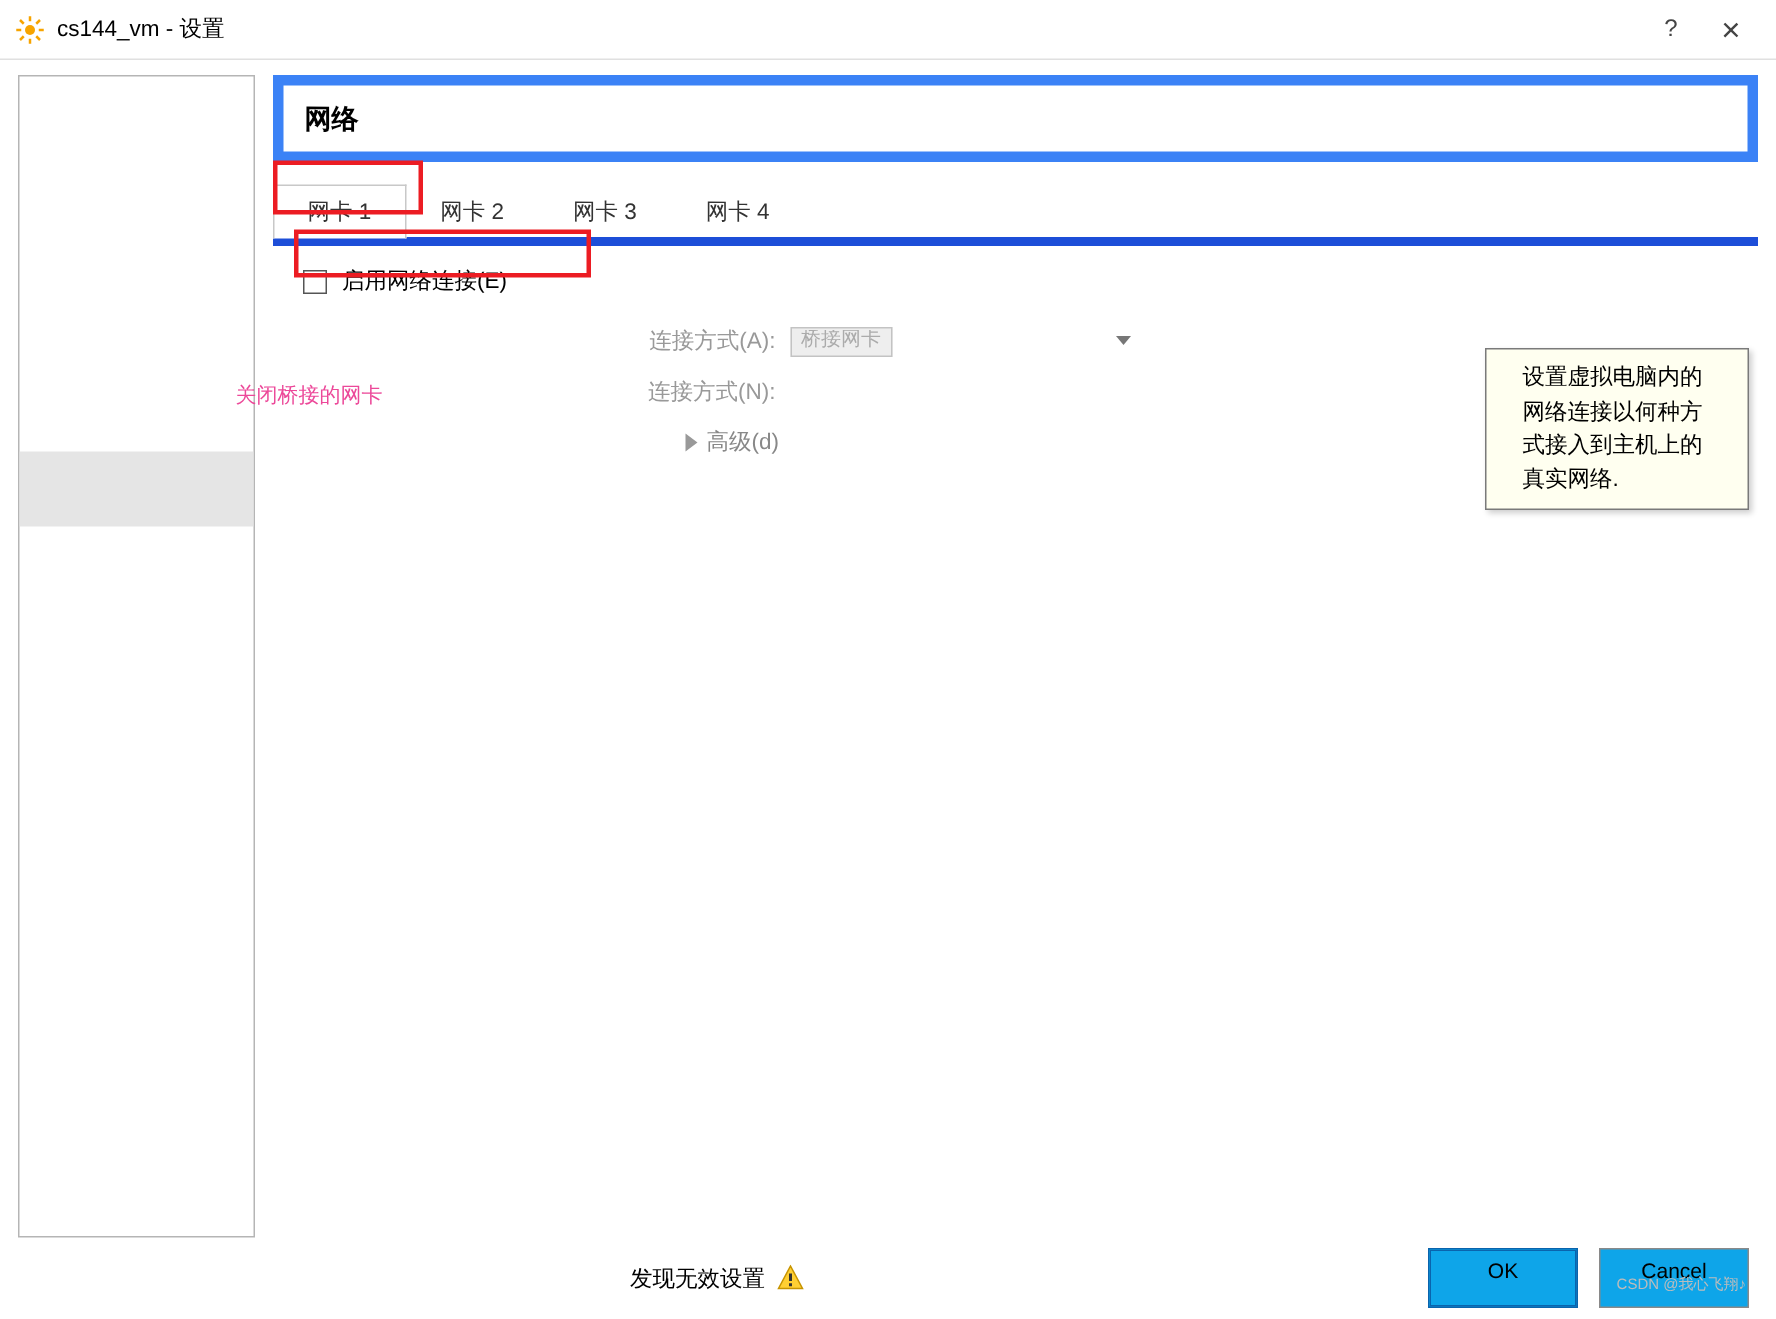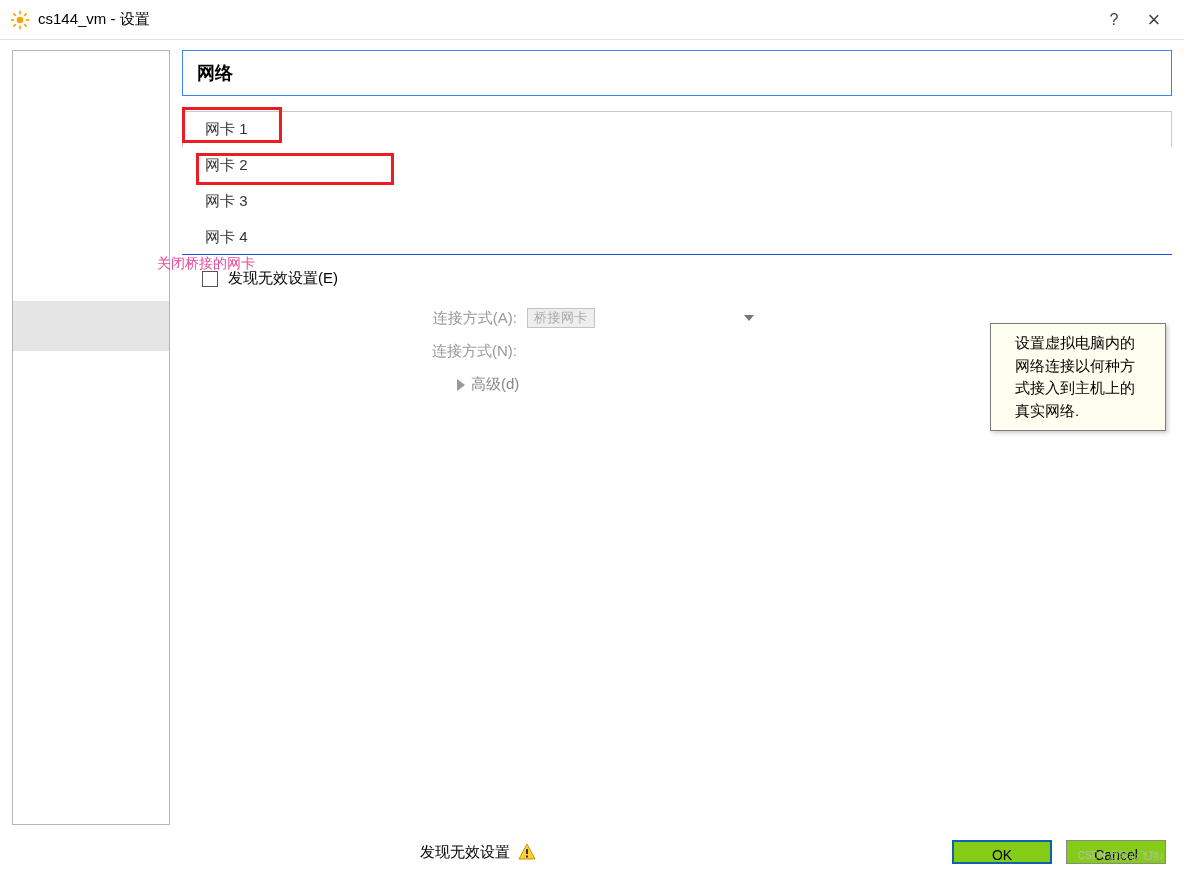--- a/index.html
+++ b/index.html
@@ -46,31 +46,30 @@
     cursor:default;
   }
   .side-item.active { background:#e5e5e5; }
   .main {
     flex:1;
     display:flex;
     flex-direction:column;
     position: relative;
   }
   .panel-title {
-    border:1px solid #3b82f6;
+    border:7px solid #3b82f6;
     padding:10px 14px;
     font-size:18px;
     font-weight:600;
   }
   .tabs {
     display:flex;
     margin-top:14px;
-    border-bottom:1px solid #1d4ed8;
-    position: relative;
-    flex-direction: column;
+    border-bottom:6px solid #1d4ed8;
+    position: relative;
   }
   .tab {
     padding:8px 22px;
     font-size:15px;
     color:#333;
     border:1px solid transparent;
     border-bottom:none;
     position:relative;
     top:1px;
     cursor:default;
@@ -124,23 +123,23 @@
     position:absolute;
     bottom:0; left:0; right:0;
     height:54px;
     display:flex;
     align-items:center;
     padding:0 18px;
   }
   .footer .status { flex:1; text-align:center; font-size:15px; display:flex; align-items:center; justify-content:center; gap:8px;}
   .footer .status .warn-icon { width:18px;height:18px;display:flex;align-items:center;justify-content:center;}
   .btn {
-    min-width:100px; height:24px;
+    min-width:100px; height:40px;
     border:1px solid #898989;
-    background:#84cc16;
+    background:#0ea5e9;
     margin-left:14px;
     font-size:14px;
     text-align:center;
     line-height:28px;
     cursor:default;
   }
   .btn.primary { border-color:#0a64ad; box-shadow:0 0 0 1px #0a64ad inset;}
   .watermark { position:absolute; right:20px; bottom:16px; color:#bcbcbc; font-size:10px; pointer-events:none;}
   .mono { font-family:"Consolas","Courier New",monospace; }
 </style>
@@ -220,21 +219,21 @@
       <div class="tab active">网卡 1</div>
       <div class="tab">网卡 2</div>
       <div class="tab">网卡 3</div>
       <div class="tab">网卡 4</div>
     </div>
 
     <div class="form-area">
 
       <div class="checkbox-row" style="margin-bottom:20px;">
         <span class="checkbox-box"></span>
-        <span class="checkbox-label">发现无效设置(E)</span>
+        <span class="checkbox-label">启用网络连接(E)</span>
       </div>
 
       <div class="row">
         <span class="lbl">连接方式(A):</span>
         <div class="combo-wrap" style="width:235px;">
           <select class="combo mono" disabled="">
             <option>桥接网卡</option>
           </select>
           <span class="caret"></span>
         </div>

